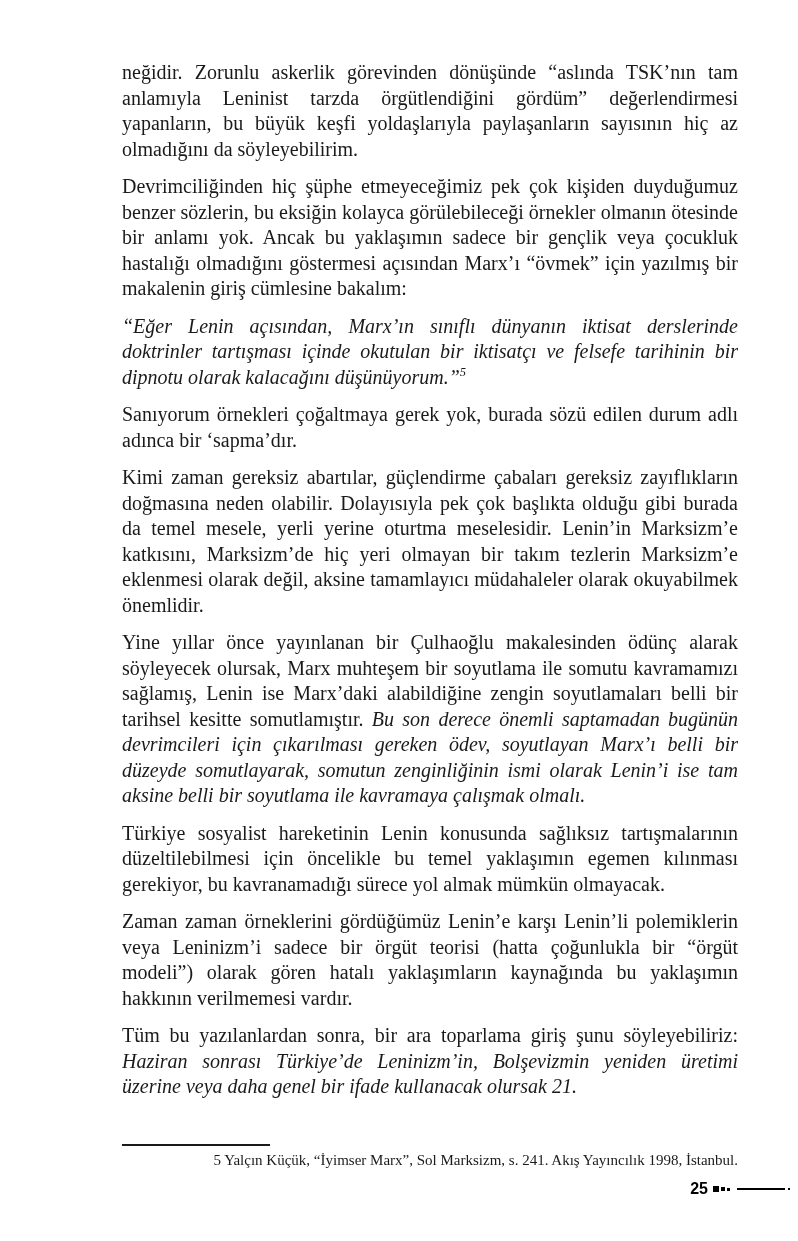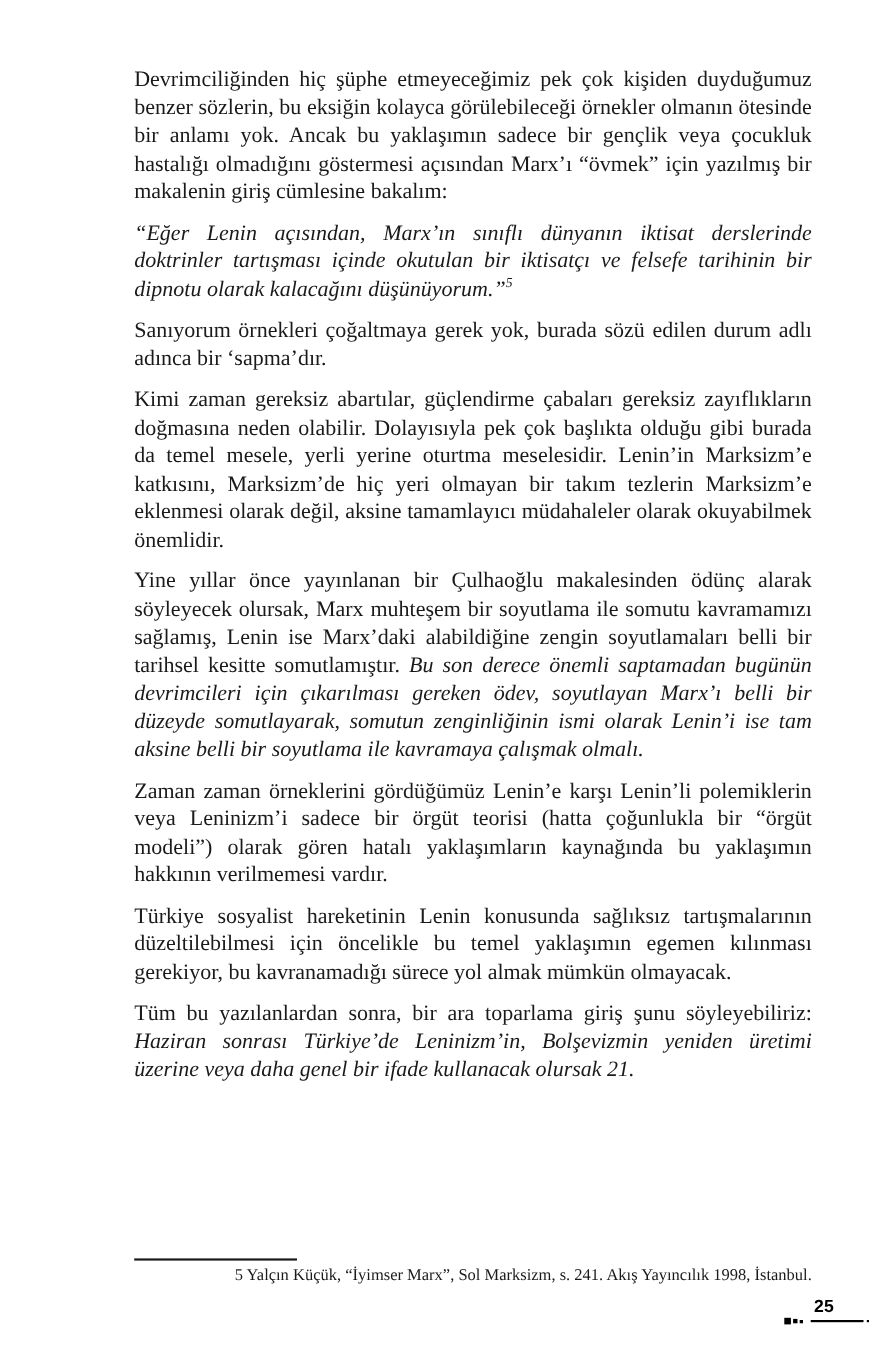--- a/index.html
+++ b/index.html
@@ -63,21 +63,20 @@
     text-align: right;
   }
   .page-footer {
     position: absolute;
     top: 1180px;
     right: 8px;
     height: 18px;
     display: flex;
     align-items: center;
     gap: 0;
-    flex-direction: column;
   }
   .page-number {
     font-family: "Liberation Sans", "DejaVu Sans", sans-serif;
     font-weight: bold;
     font-size: 16px;
     color: #000000;
     margin-right: 5px;
   }
   .ornament {
     display: flex;
@@ -106,34 +105,35 @@
     margin-left: 3px;
   }
 </style>
 </head>
 <body>
 
 <div class="page">
 
   <div class="text-block">
 
+    <p class="para"><span>neğidir. Zorunlu askerlik görevinden dönüşünde “aslında TSK’nın tam anlamıyla Leninist tarzda örgütlendiğini gördüm” değerlendirmesi yapanların, bu büyük keşfi yoldaşlarıyla paylaşanların sayısının hiç az olmadığını da söyleyebilirim.</span></p>
 
     <p class="para"><span>Devrimciliğinden hiç şüphe etmeyeceğimiz pek çok kişiden duyduğumuz benzer sözlerin, bu eksiğin kolayca görülebileceği örnekler olmanın ötesinde bir anlamı yok. Ancak bu yaklaşımın sadece bir gençlik veya çocukluk hastalığı olmadığını göstermesi açısından Marx’ı “övmek” için yazılmış bir makalenin giriş cümlesine bakalım:</span></p>
 
     <p class="para"><span class="italic">“Eğer Lenin açısından, Marx’ın sınıflı dünyanın iktisat derslerinde doktrinler tartışması içinde okutulan bir iktisatçı ve felsefe tarihinin bir dipnotu olarak kalacağını düşünüyorum.”</span><sup class="fn-ref">5</sup></p>
 
     <p class="para"><span>Sanıyorum örnekleri çoğaltmaya gerek yok, burada sözü edilen durum adlı adınca bir ‘sapma’dır.</span></p>
 
     <p class="para"><span>Kimi zaman gereksiz abartılar, güçlendirme çabaları gereksiz zayıflıkların doğmasına neden olabilir. Dolayısıyla pek çok başlıkta olduğu gibi burada da temel mesele, yerli yerine oturtma meselesidir. Lenin’in Marksizm’e katkısını, Marksizm’de hiç yeri olmayan bir takım tezlerin Marksizm’e eklenmesi olarak değil, aksine tamamlayıcı müdahaleler olarak okuyabilmek önemlidir.</span></p>
 
     <p class="para"><span>Yine yıllar önce yayınlanan bir Çulhaoğlu makalesinden ödünç alarak söyleyecek olursak, Marx muhteşem bir soyutlama ile somutu kavramamızı sağlamış, Lenin ise Marx’daki alabildiğine zengin soyutlamaları belli bir tarihsel kesitte somutlamıştır. </span><span class="italic">Bu son derece önemli saptamadan bugünün devrimcileri için çıkarılması gereken ödev, soyutlayan Marx’ı belli bir düzeyde somutlayarak, somutun zenginliğinin ismi olarak Lenin’i ise tam aksine belli bir soyutlama ile kavramaya çalışmak olmalı.</span></p>
 
+    <p class="para"><span>Türkiye sosyalist hareketinin Lenin konusunda sağlıksız tartışmalarının düzeltilebilmesi için öncelikle bu temel yaklaşımın egemen kılınması gerekiyor, bu kavranamadığı sürece yol almak mümkün olmayacak.</span></p>
+
     <p class="para"><span>Zaman zaman örneklerini gördüğümüz Lenin’e karşı Lenin’li polemiklerin veya Leninizm’i sadece bir örgüt teorisi (hatta çoğunlukla bir “örgüt modeli”) olarak gören hatalı yaklaşımların kaynağında bu yaklaşımın hakkının verilmemesi vardır.</span></p>
-
-    <p class="para"><span>Türkiye sosyalist hareketinin Lenin konusunda sağlıksız tartışmalarının düzeltilebilmesi için öncelikle bu temel yaklaşımın egemen kılınması gerekiyor, bu kavranamadığı sürece yol almak mümkün olmayacak.</span></p>
 
     <p class="para"><span>Tüm bu yazılanlardan sonra, bir ara toparlama giriş şunu söyleyebiliriz: </span><span class="italic">Haziran sonrası Türkiye’de Leninizm’in, Bolşevizmin yeniden üretimi üzerine veya daha genel bir ifade kullanacak olursak 21.</span></p>
 
   </div>
 
   <div class="footnote-rule"></div>
 
   <div class="footnote">5 Yalçın Küçük, “İyimser Marx”, Sol Marksizm, s. 241. Akış Yayıncılık 1998, İstanbul.</div>
 
   <div class="page-footer">

